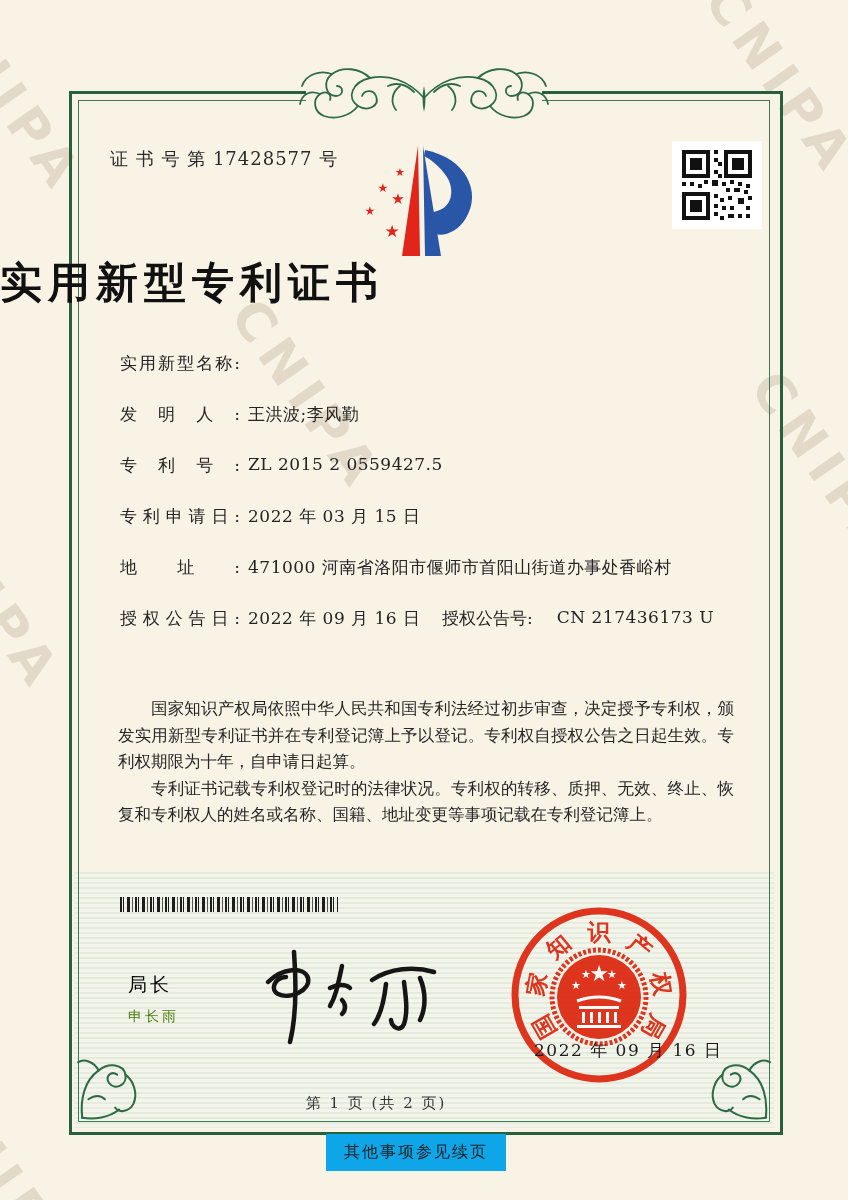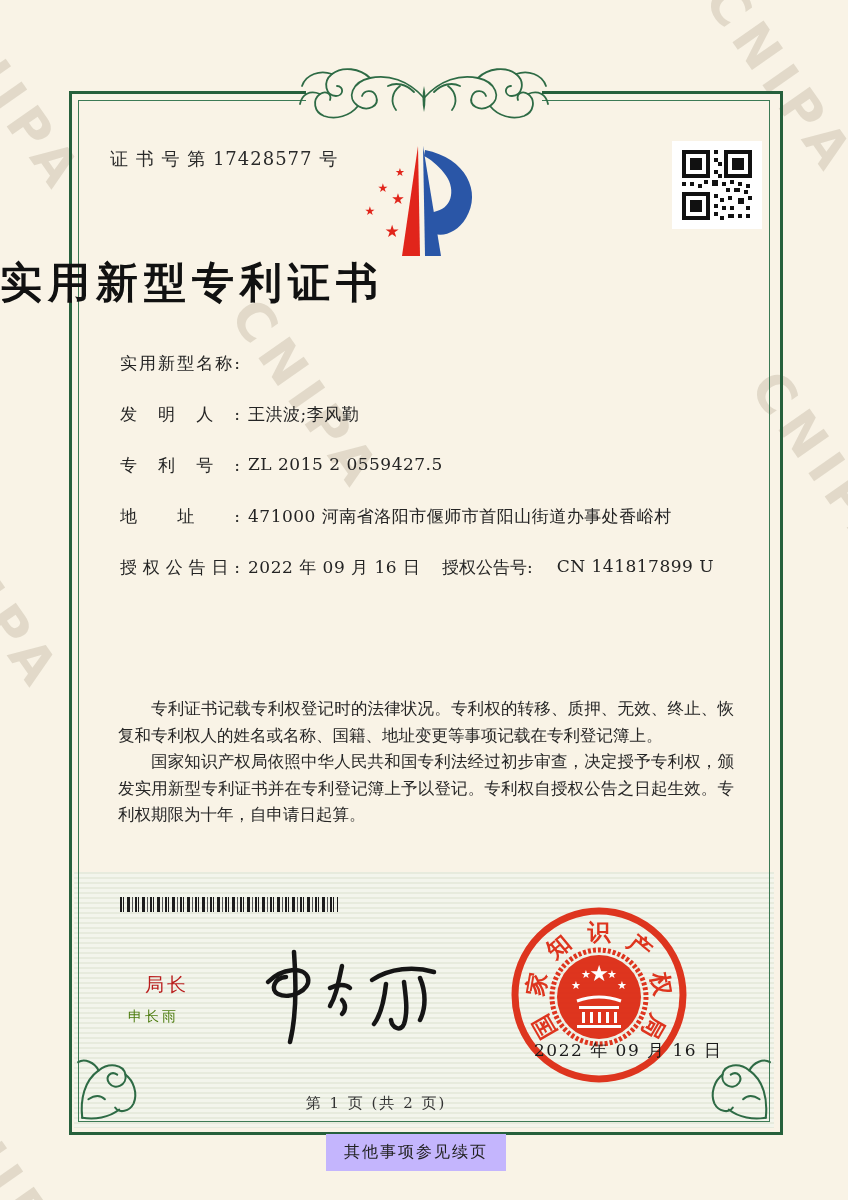--- a/index.html
+++ b/index.html
@@ -52,30 +52,30 @@
     font-size:16.5px;line-height:26.5px;text-align:justify;color:#262626;}
   .bodytext p{margin:0;text-indent:2em;}
   
   .barcode{position:absolute;left:120px;top:897px;width:218px;height:15px;z-index:6;
     background:repeating-linear-gradient(90deg,
       #1c1c1c 0 2px,transparent 2px 3px,
       #1c1c1c 3px 4px,transparent 4px 7px,
       #1c1c1c 7px 10px,transparent 10px 12px,
       #555 12px 13px,transparent 13px 15px);}
   
-  .sig-title{position:absolute;left:145px;top:972px;z-index:6;font-size:19px;letter-spacing:3px;color:#b91c1c;font-family:Liberation Mono, monospace;}
+  .sig-title{position:absolute;left:128px;top:972px;z-index:6;font-size:19px;letter-spacing:3px;color:#000000;font-family:Liberation Mono, monospace;}
   .sig-name{position:absolute;left:128px;top:1008px;z-index:6;font-size:14px;letter-spacing:3px;color:#4d7c0f;}
   .sig-svg{position:absolute;left:238px;top:944px;width:214px;height:104px;z-index:6;}
   
   .seal{position:absolute;left:509px;top:905px;width:180px;height:180px;z-index:5;opacity:0.95;}
   .seal-date{position:absolute;left:534px;top:1039px;z-index:7;font-size:17px;letter-spacing:1.5px;color:#1b1b1b;}
   
   .page-info{position:absolute;left:0;top:1094px;width:752px;text-align:center;z-index:6;
     font-size:15px;letter-spacing:2px;color:#333;}
-  .note-box{position:absolute;left:326px;top:1134px;z-index:6;background:#c4b5fd;
+  .note-box{position:absolute;left:326px;top:1134px;z-index:6;background:#0ea5e9;
     padding:8px 18px;font-size:16px;letter-spacing:2px;color:#222;}
 </style>
 </head>
 <body>
 
 <div class="wm" style="left:-30px;top:-10px;">CNIPA</div>
 <div class="wm" style="left:742px;top:-28px;">CNIPA</div>
 <div class="wm" style="left:268px;top:288px;">CNIPA</div>
 <div class="wm" style="left:788px;top:360px;">CNIPA</div>
 <div class="wm" style="left:-52px;top:488px;">CNIPA</div>
@@ -194,38 +194,42 @@
   </div>
   <div class="frow">
     <span class="flabel">发明人:</span>
     <span class="fvalue">王洪波;李风勤</span>
   </div>
   <div class="frow">
     <span class="flabel">专利号:</span>
     <span class="fvalue">ZL 2015 2 0559427.5</span>
   </div>
   <div class="frow">
+    <span class="flabel">专利申请日:</span>
+    <span class="fvalue">2022 年 03 月 15 日</span>
+  </div>
+  <div class="frow">
     <span class="flabel">地址:</span>
     <span class="fvalue">471000 河南省洛阳市偃师市首阳山街道办事处香峪村</span>
   </div>
   <div class="frow7">
     <span class="pair-left">
       <span class="flabel">授权公告日:</span>
       <span class="fvalue">2022 年 09 月 16 日</span>
     </span>
     <span class="pair-right">
       <span class="flabel2">授权公告号:</span>
-      <span class="fvalue">CN 141817899 U</span>
+      <span class="fvalue">CN 217436173 U</span>
     </span>
   </div>
 </div>
 
 <div class="bodytext">
+  <p>国家知识产权局依照中华人民共和国专利法经过初步审查，决定授予专利权，颁发实用新型专利证书并在专利登记簿上予以登记。专利权自授权公告之日起生效。专利权期限为十年，自申请日起算。</p>
   <p>专利证书记载专利权登记时的法律状况。专利权的转移、质押、无效、终止、恢复和专利权人的姓名或名称、国籍、地址变更等事项记载在专利登记簿上。</p>
-  <p>国家知识产权局依照中华人民共和国专利法经过初步审查，决定授予专利权，颁发实用新型专利证书并在专利登记簿上予以登记。专利权自授权公告之日起生效。专利权期限为十年，自申请日起算。</p>
 </div>
 
 <div class="barcode"></div>
 
 <div class="sig-title">局长</div>
 <div class="sig-name">申长雨</div>
 <svg class="sig-svg" viewBox="0 0 214 104">
   <g stroke="#151515" stroke-width="4.5" fill="none" stroke-linecap="round">
     <path d="M30,38 C44,24 66,22 70,34 C73,46 52,56 40,50 C32,46 36,34 48,33"></path>
     <path d="M56,8 C58,35 59,70 52,98"></path>

